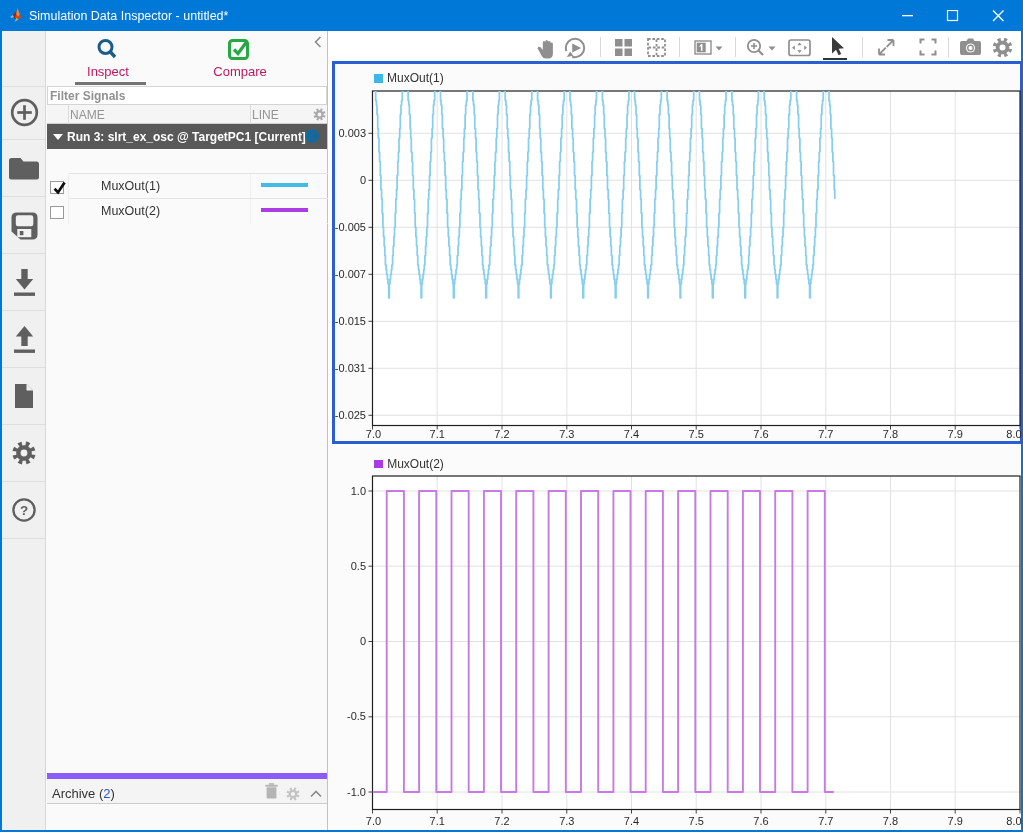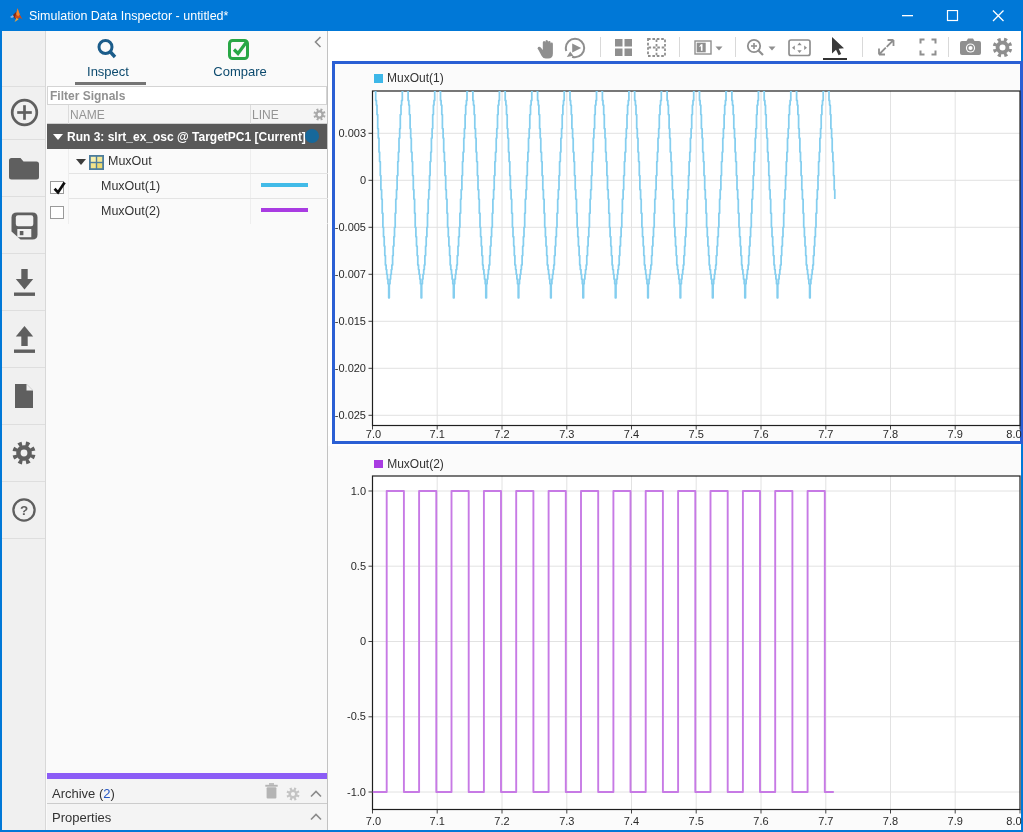--- a/index.html
+++ b/index.html
@@ -11,21 +11,21 @@
 #title-text { left:29px; top:8.5px; color:#fff; font-size:12.5px; }
 #brd-l { left:0; top:31px; width:2px; height:801px; background:#0078d7; }
 #brd-r { left:1021px; top:31px; width:2px; height:801px; background:#0078d7; }
 #brd-b { left:0; top:830px; width:1023px; height:2px; background:#0078d7; }
 
 #iconbar { left:2px; top:31px; width:44px; height:799px; background:#f0f0f0; border-right:1px solid #d8d8d8; }
 .ibsep { position:absolute; left:0; width:43px; height:1px; background:#dedede; }
 
 #panel { left:46px; top:31px; width:282px; height:799px; background:#fafafa; border-right:1px solid #c2c2c2; }
 .tabico { position:absolute; top:7px; }
-.tabtxt { position:absolute; top:33px; font-size:13px; color:#0c4a6e; width:80px; text-align:center; }
+.tabtxt { position:absolute; top:33px; font-size:13px; color:#be185d; width:80px; text-align:center; }
 #tab-underline { position:absolute; left:29px; top:51px; width:71px; height:3px; background:#757575; }
 #collapse { position:absolute; right:6px; top:4px; color:#888; font-size:12px; }
 #filter { position:absolute; left:1px; top:55px; width:280px; height:19px; background:#fff; border:1px solid #d4d4d4; color:#919191; font-size:12px; padding:2px 0 0 2px;font-weight:bold; }
 #thead { position:absolute; left:1px; top:74px; width:280px; height:19px; background:#f5f5f5; border-bottom:1px solid #cfcfcf; font-size:12px; color:#949494; }
 #thead .c1 { position:absolute; left:23px; top:3px; }
 #thead .c2 { position:absolute; left:205px; top:3px; }
 #thead .vline { position:absolute; left:21px; top:0; width:1px; height:19px; background:#dcdcdc; }
 #thead .vline2 { position:absolute; left:203px; top:0; width:1px; height:19px; background:#dcdcdc; }
 .row { position:absolute; left:1px; width:280px; height:25px; }
 #runrow { top:93px; background:#595959; color:#fff; font-weight:bold; font-size:12px; }
@@ -150,33 +150,20 @@
       <div class="c2">LINE</div>
     <svg style="position:absolute;left:266px;top:3px" width="13" height="13" viewBox="0 0 13 13">
         <path fill-rule="evenodd" d="M12.50 7.59 A6.10 6.10 0 0 1 11.63 9.81 L10.03 8.78 A4.20 4.20 0 0 1 8.89 9.95 L9.97 11.52 A6.10 6.10 0 0 1 7.79 12.46 L7.39 10.61 A4.20 4.20 0 0 1 5.75 10.63 L5.41 12.50 A6.10 6.10 0 0 1 3.19 11.63 L4.22 10.03 A4.20 4.20 0 0 1 3.05 8.89 L1.48 9.97 A6.10 6.10 0 0 1 0.54 7.79 L2.39 7.39 A4.20 4.20 0 0 1 2.37 5.75 L0.50 5.41 A6.10 6.10 0 0 1 1.37 3.19 L2.97 4.22 A4.20 4.20 0 0 1 4.11 3.05 L3.03 1.48 A6.10 6.10 0 0 1 5.21 0.54 L5.61 2.39 A4.20 4.20 0 0 1 7.25 2.37 L7.59 0.50 A6.10 6.10 0 0 1 9.81 1.37 L8.78 2.97 A4.20 4.20 0 0 1 9.95 4.11 L11.52 3.03 A6.10 6.10 0 0 1 12.46 5.21 L10.61 5.61 A4.20 4.20 0 0 1 10.63 7.25 Z M8.40 6.50 A1.9 1.9 0 1 0 4.60 6.50 A1.9 1.9 0 1 0 8.40 6.50 Z" fill="#a8a8a8"></path>
       </svg>
   </div>
   <div class="row" id="runrow">
       <div class="tri"></div>
       <div class="txt">Run 3: slrt_ex_osc @ TargetPC1 [Current]</div>
       <div class="dot"></div>
     </div>
-  <div class="row sigrow" id="muxrow">
-      <div class="vl1"></div>
-      <div class="vl2"></div>
-      <div class="tri"></div>
-    <svg style="position:absolute;left:42px;top:6px" width="15" height="15" viewBox="0 0 15 15">
-      <rect x="0" y="0" width="15" height="15" fill="#4d7d9d"></rect>
-      <rect x="1.8" y="1.8" width="5" height="5" fill="#f7f0ae"></rect>
-      <rect x="8.2" y="1.8" width="5" height="5" fill="#f3e795"></rect>
-      <rect x="1.8" y="8.2" width="5" height="5" fill="#f0e38b"></rect>
-      <rect x="8.2" y="8.2" width="5" height="5" fill="#ecda72"></rect>
-    </svg>
-    <div class="sigtxt" style="left:61px">MuxOut</div>
-  </div>
   <div class="row sigrow" id="row1">
       <div class="vl1"></div>
       <div class="vl2"></div>
       <div class="cbox">
         <svg style="position:absolute;left:0.5px;top:-3px" width="15" height="16" viewBox="0 0 15 16">
           <path d="M2.6 9.8 L6.0 13.4 L12.6 3.4" fill="none" stroke="#0d0d0d" stroke-width="2.7"></path>
         </svg>
       </div>
       <div class="sigtxt">MuxOut(1)</div>
       <div class="swatch" style="background:#42bbe8"></div>
@@ -198,26 +185,20 @@
         <rect x="0.3" y="1.8" width="12.4" height="1.9" fill="#b4b4b4"></rect>
         <rect x="4" y="0.2" width="5" height="1.6" fill="#b4b4b4"></rect>
       </svg>
     <svg style="position:absolute;left:239px;top:8px" width="14" height="14" viewBox="0 0 13 13">
         <path fill-rule="evenodd" d="M12.50 7.59 A6.10 6.10 0 0 1 11.63 9.81 L10.03 8.78 A4.20 4.20 0 0 1 8.89 9.95 L9.97 11.52 A6.10 6.10 0 0 1 7.79 12.46 L7.39 10.61 A4.20 4.20 0 0 1 5.75 10.63 L5.41 12.50 A6.10 6.10 0 0 1 3.19 11.63 L4.22 10.03 A4.20 4.20 0 0 1 3.05 8.89 L1.48 9.97 A6.10 6.10 0 0 1 0.54 7.79 L2.39 7.39 A4.20 4.20 0 0 1 2.37 5.75 L0.50 5.41 A6.10 6.10 0 0 1 1.37 3.19 L2.97 4.22 A4.20 4.20 0 0 1 4.11 3.05 L3.03 1.48 A6.10 6.10 0 0 1 5.21 0.54 L5.61 2.39 A4.20 4.20 0 0 1 7.25 2.37 L7.59 0.50 A6.10 6.10 0 0 1 9.81 1.37 L8.78 2.97 A4.20 4.20 0 0 1 9.95 4.11 L11.52 3.03 A6.10 6.10 0 0 1 12.46 5.21 L10.61 5.61 A4.20 4.20 0 0 1 10.63 7.25 Z M8.40 6.50 A1.9 1.9 0 1 0 4.60 6.50 A1.9 1.9 0 1 0 8.40 6.50 Z" fill="#c4c4c4"></path>
       </svg>
     <svg class="chev" style="left:263px;top:11px" width="12" height="8" viewBox="0 0 12 8">
         <path d="M1 6.5 L6 1.5 L11 6.5" fill="none" stroke="#8a8a8a" stroke-width="1.6"></path>
       </svg>
   </div>
-  <div id="propbar">
-      <div class="t">Properties</div>
-    <svg class="chev" style="left:263px;top:9px" width="12" height="8" viewBox="0 0 12 8">
-        <path d="M1 6.5 L6 1.5 L11 6.5" fill="none" stroke="#8a8a8a" stroke-width="1.6"></path>
-      </svg>
-  </div>
 </div>
 <div class="abs" id="toolbar">
 <div class="tbsep" style="left:272.0px"></div>
 <div class="tbsep" style="left:351.0px"></div>
 <div class="tbsep" style="left:407.0px"></div>
 <div class="tbsep" style="left:533.5px"></div>
 <div class="tbsep" style="left:620.0px"></div>
 <svg style="position:absolute;left:204.5px;top:8px" width="21" height="20" viewBox="0 0 21 20">
       <path d="M5.5 11 Q3.6 9.3 5.2 8 Q6.6 7 8 8.8 L9.8 11 L9.8 3.6 Q9.8 2 11.1 2 Q12.4 2 12.4 3.6 L12.4 2.6 Q12.4 1 13.7 1 Q15 1 15 2.6 L15 3.4 Q15 2 16.3 2 Q17.6 2 17.6 3.4 L17.6 4.8 Q17.6 3.6 18.7 3.6 Q19.9 3.6 19.9 5 L19.9 14.5 Q19.9 19.5 15.2 19.5 L12.8 19.5 Q10.2 19.5 8.7 17 Z" fill="#8f8f8f"></path>
     </svg>
@@ -287,21 +268,21 @@
   <div class="legend" style="left:39px;top:7px"><span class="lsq" style="background:#3db7e8"></span>MuxOut(1)</div>
 </div>
 <div class="abs" id="chart2">
   <div class="legend" style="left:46.2px;top:10.5px"><span class="lsq" style="background:#a93ce2"></span>MuxOut(2)</div>
 </div>
 <div class="abs ylab" style="left:318px;top:126.8px;">0.003</div>
 <div class="abs ylab" style="left:318px;top:173.8px;">0</div>
 <div class="abs ylab" style="left:318px;top:220.8px;">-0.005</div>
 <div class="abs ylab" style="left:318px;top:267.8px;">-0.007</div>
 <div class="abs ylab" style="left:318px;top:314.8px;">-0.015</div>
-<div class="abs ylab" style="left:318px;top:361.8px;">-0.020</div>
+<div class="abs ylab" style="left:318px;top:361.8px;">-0.031</div>
 <div class="abs ylab" style="left:318px;top:408.8px;">-0.025</div>
 <div class="abs ylab" style="left:318px;top:484.5px;">1.0</div>
 <div class="abs ylab" style="left:318px;top:559.8px;">0.5</div>
 <div class="abs ylab" style="left:318px;top:635.0px;">0</div>
 <div class="abs ylab" style="left:318px;top:710.2px;">-0.5</div>
 <div class="abs ylab" style="left:318px;top:785.5px;">-1.0</div>
 <div class="abs xlab" style="left:353.5px;top:428px;">7.0</div>
 <div class="abs xlab" style="left:417.2px;top:428px;">7.1</div>
 <div class="abs xlab" style="left:482.0px;top:428px;">7.2</div>
 <div class="abs xlab" style="left:546.8px;top:428px;">7.3</div>

